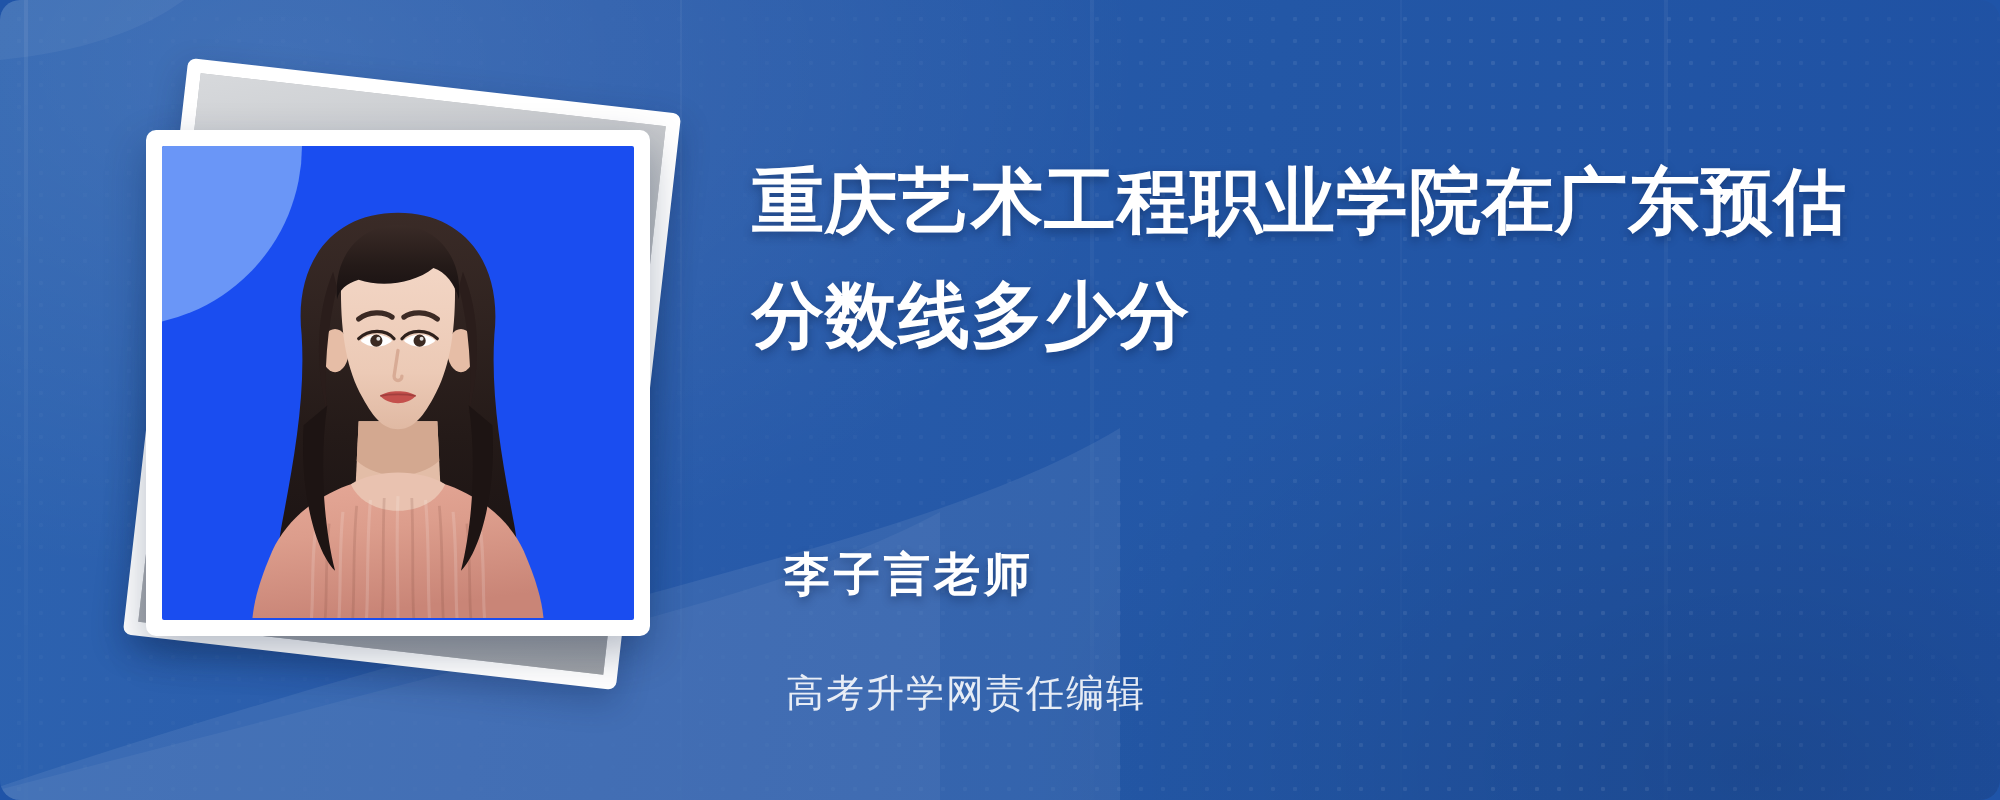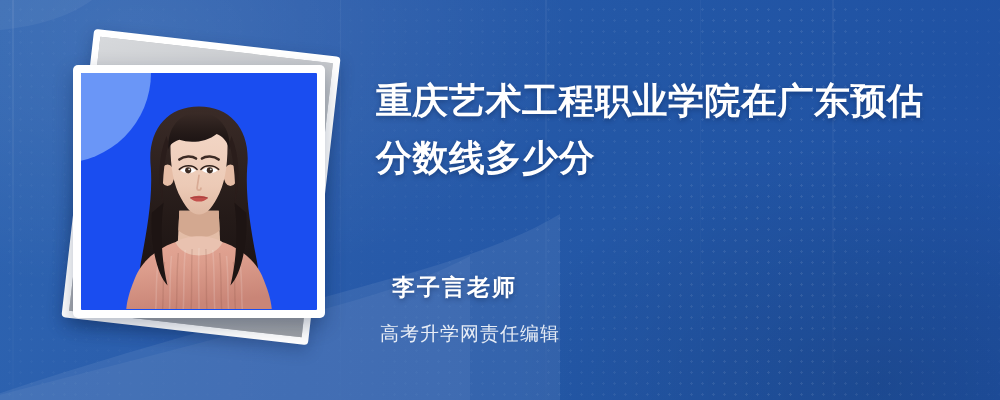--- a/index.html
+++ b/index.html
@@ -9,20 +9,21 @@
   }
   * { box-sizing: border-box; }
 
   #banner {
     position: relative;
     width: 1000px;
     height: 400px;
     overflow: hidden;
     font-family: "Liberation Sans", "DejaVu Sans", sans-serif;
     background: linear-gradient(100deg, #2d63b0 0%, #2a5cab 28%, #2357a6 60%, #1f51a3 100%);
+    border-radius: 10px;
   }
 
   
   .bg-layer {
     position: absolute;
     inset: 0;
     pointer-events: none;
   }
   .bg-dots {
     background-image: radial-gradient(rgba(255,255,255,0.13) 1px, transparent 1.2px);
@@ -136,21 +137,21 @@
     font-size: 23px;
     font-weight: bold;
     color: #ffffff;
     letter-spacing: 2px;
     text-shadow: 0 2px 5px rgba(6,22,58,0.38);
   }
   .byline-sub {
     position: absolute;
     left: 1px;
     top: 318px;
-    margin: 3px;
+    margin: 16px;
     font-size: 19px;
     font-weight: normal;
     color: rgba(255,255,255,0.88);
     letter-spacing: 1px;
   }
 </style>
 </head>
 <body>
 
 <div id="banner">

